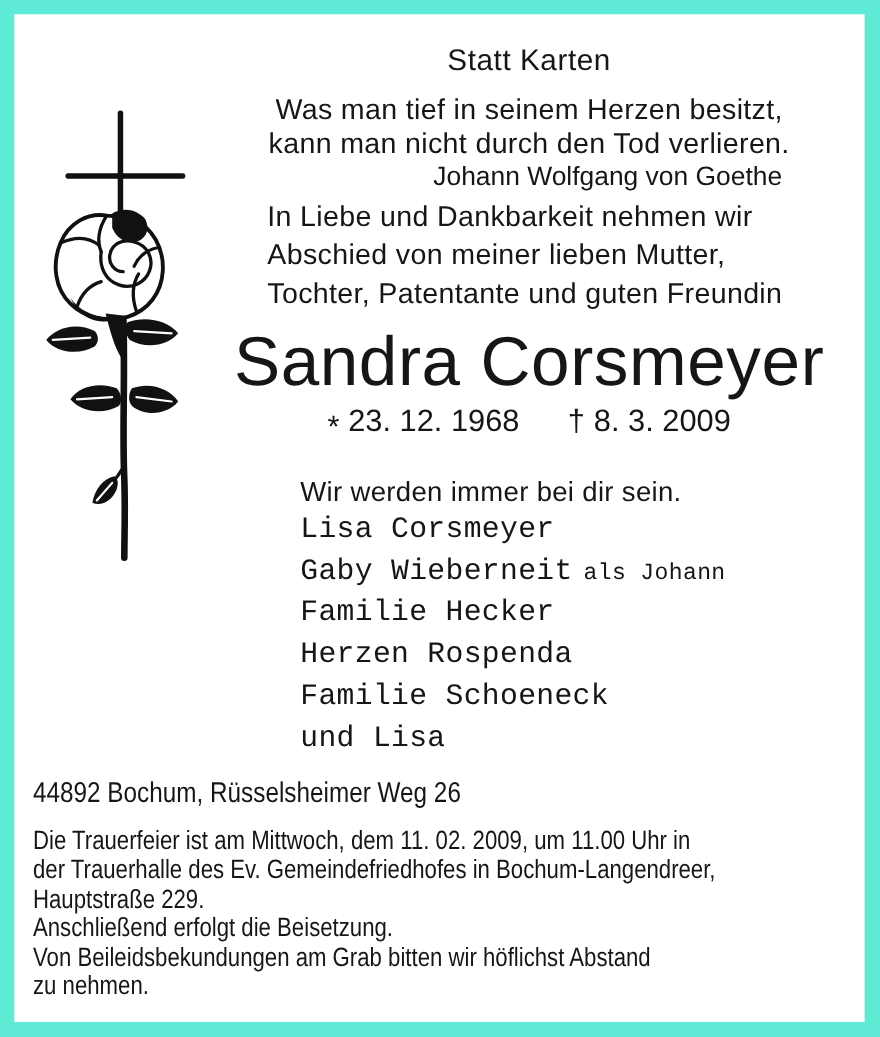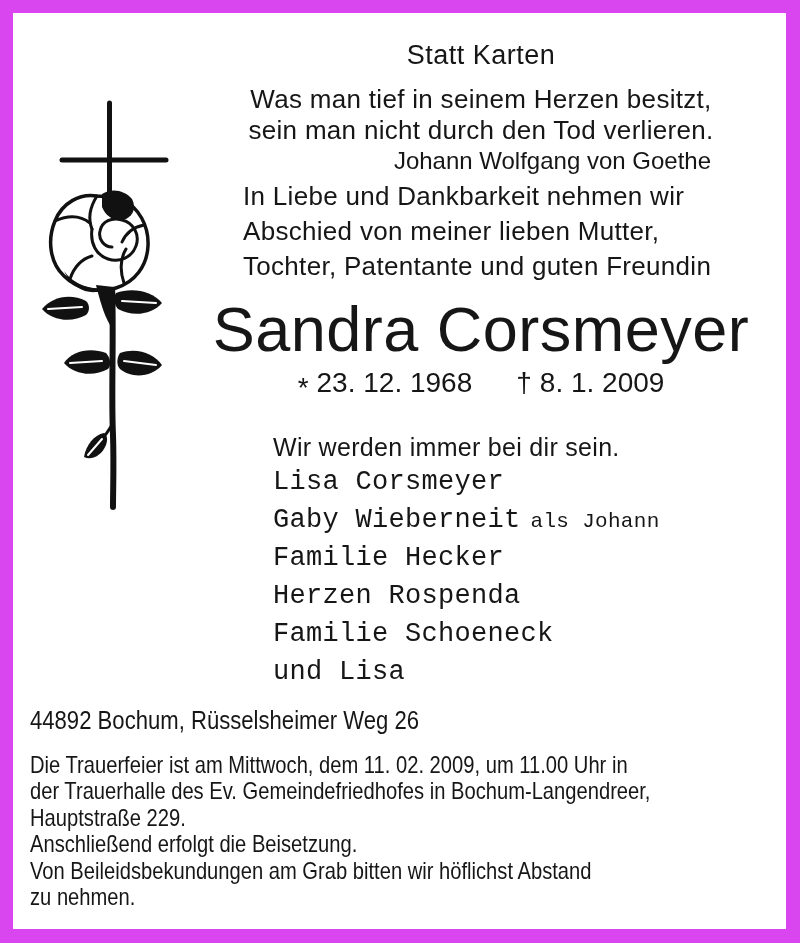--- a/index.html
+++ b/index.html
@@ -1,17 +1,17 @@
 <!DOCTYPE html>
 <html lang="de"><head>
 <meta charset="utf-8">
 <style>
   html,body{margin:0;padding:0;background:#000;}
   #page{
-    position:relative;width:800px;height:943px;background:#d946ef;
+    position:relative;width:800px;height:943px;background:#5eead4;
     font-family:"Liberation Sans","DejaVu Sans",sans-serif;
     color:#161616;overflow:hidden;
   }
   .card{position:absolute;left:13px;top:13px;width:773px;height:916px;background:#fff;}
   .abs{position:absolute;}
   .center-col{left:171px;width:620px;text-align:center;}
   .preheader{top:40px;font-size:27px;letter-spacing:.5px;}
   .quote{top:84px;font-size:26px;line-height:31px;letter-spacing:.3px;}
   .attribution{top:147px;font-size:24px;text-align:right;padding-right:80px;box-sizing:border-box;}
   .intro{left:243px;top:179px;font-size:26px;line-height:35px;letter-spacing:.3px;}
@@ -65,38 +65,38 @@
       <path d="M30,268 L62,266"></path>
       <path d="M116,270 L84,266"></path>
       <path d="M48,360 L62,344"></path>
     </g>
   </svg>
 
   <div class="abs center-col preheader">Statt Karten</div>
 
   <div class="abs center-col quote">
     <div>Was man tief in seinem Herzen besitzt,</div>
-    <div>sein man nicht durch den Tod verlieren.</div>
+    <div>kann man nicht durch den Tod verlieren.</div>
   </div>
   <div class="abs center-col attribution">Johann Wolfgang von Goethe</div>
 
   <div class="abs intro">
     <div>In Liebe und Dankbarkeit nehmen wir</div>
     <div>Abschied von meiner lieben Mutter,</div>
     <div>Tochter, Patentante und guten Freundin</div>
   </div>
 
   <div class="abs center-col deceased">Sandra Corsmeyer</div>
 
   <div class="abs center-col dates">
     <span class="date-group">
       <span class="sym sym-star">*</span><span>23. 12. 1968</span>
     </span>
     <span class="date-group">
-      <span class="sym">†</span><span>8. 1. 2009</span>
+      <span class="sym">†</span><span>8. 3. 2009</span>
     </span>
   </div>
 
   <div class="abs farewell">Wir werden immer bei dir sein.</div>
 
   <div class="abs mourners">
     <div><span>Lisa Corsmeyer</span><span class="mourner-suffix"></span></div>
     <div><span>Gaby Wieberneit</span><span class="mourner-suffix">als Johann</span></div>
     <div><span>Familie Hecker</span><span class="mourner-suffix"></span></div>
     <div><span>Herzen Rospenda</span><span class="mourner-suffix"></span></div>

